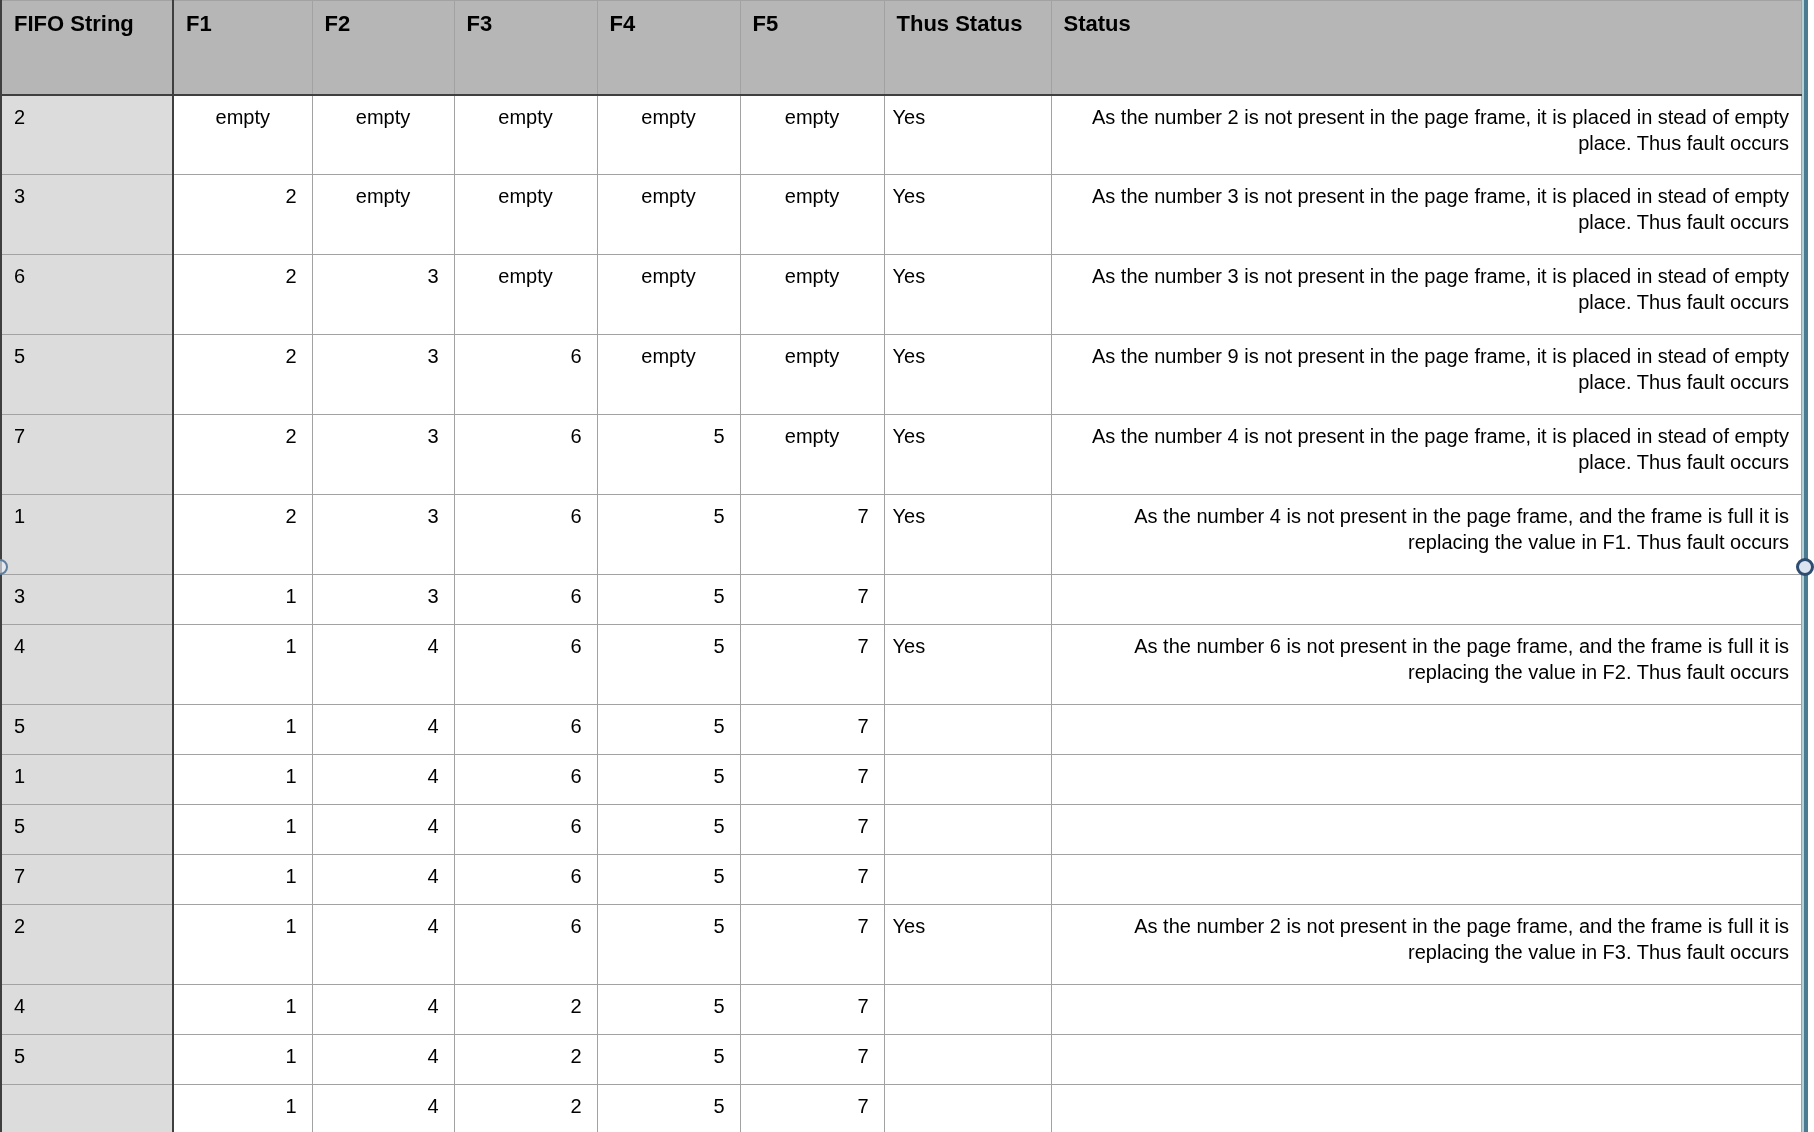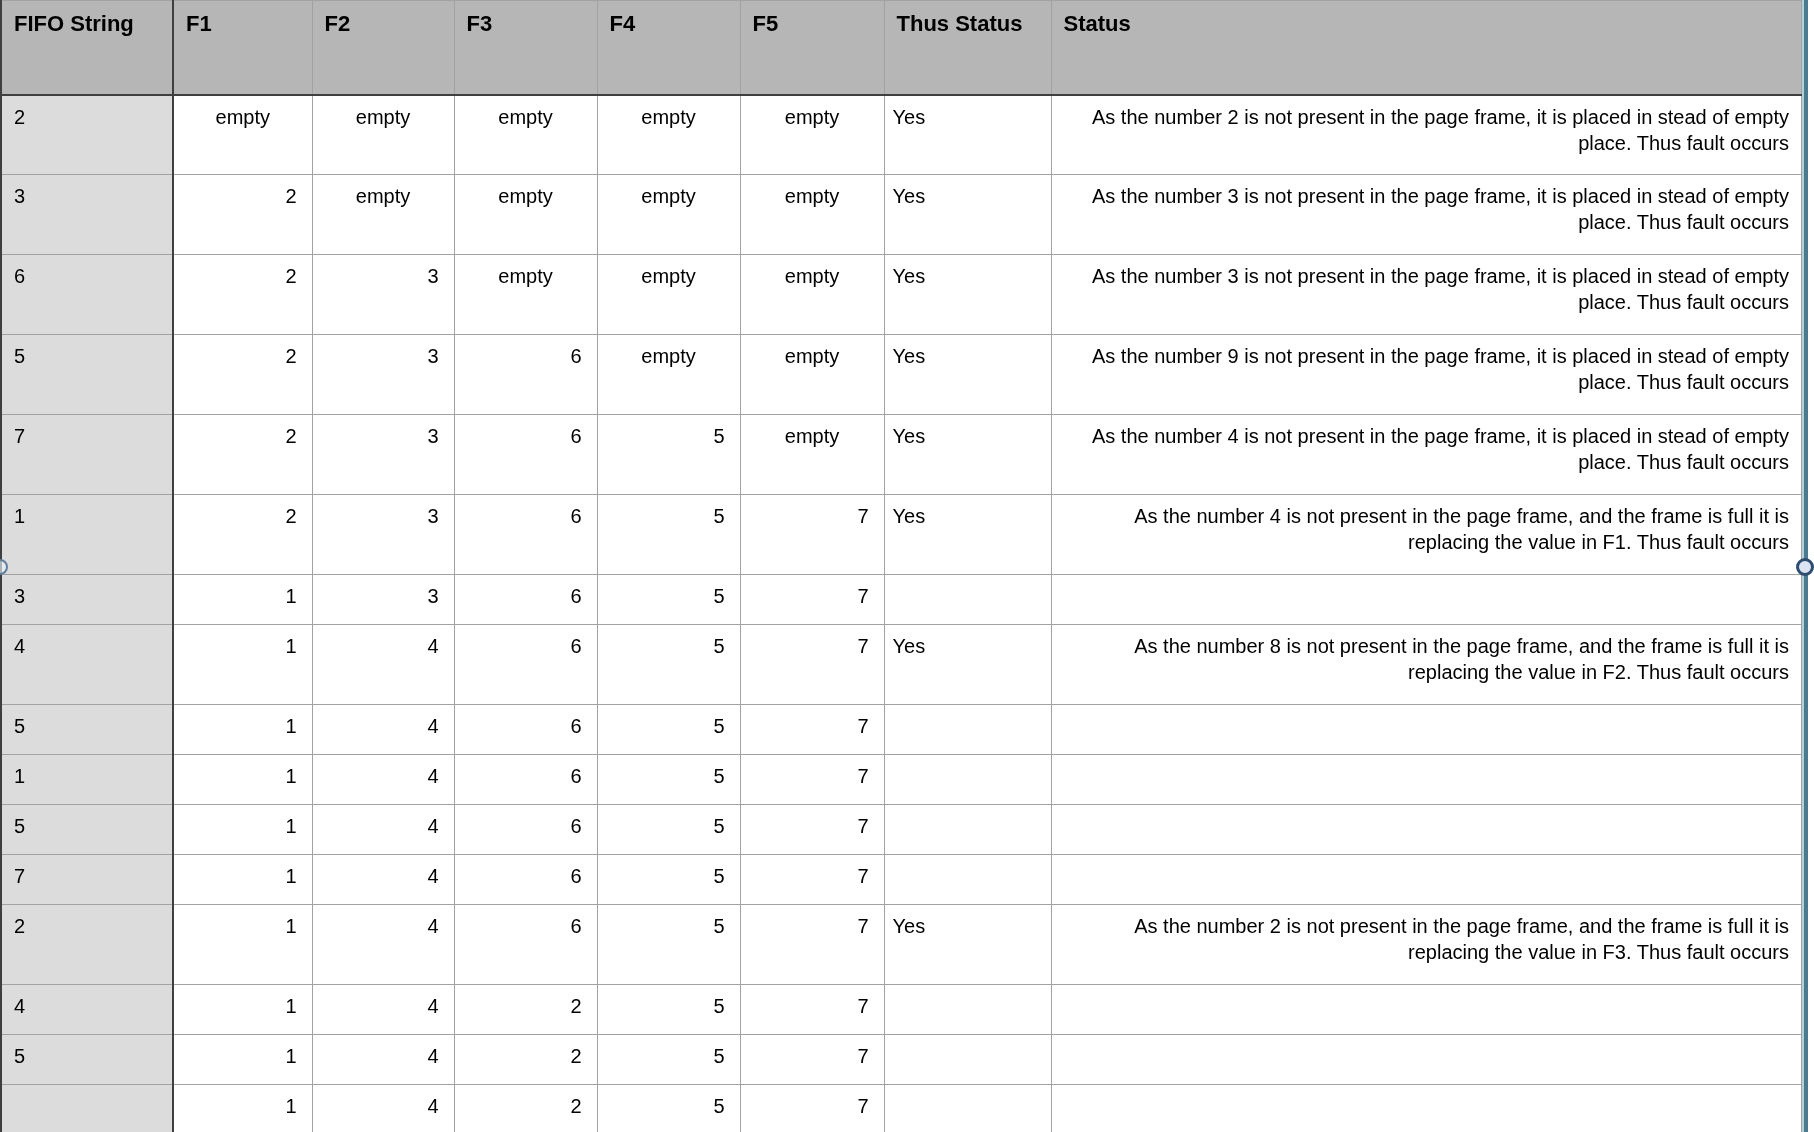--- a/index.html
+++ b/index.html
@@ -173,21 +173,21 @@
           <td class="reason"></td>
         </tr>
         <tr class="tall">
           <td class="fifo">4</td>
           <td class="num">1</td>
           <td class="num">4</td>
           <td class="num">6</td>
           <td class="num">5</td>
           <td class="num">7</td>
           <td class="fault">Yes</td>
-          <td class="reason">As the number 8 is not present in the page frame, and the frame is full it is replacing the value in F2. Thus fault occurs</td>
+          <td class="reason">As the number 6 is not present in the page frame, and the frame is full it is replacing the value in F2. Thus fault occurs</td>
         </tr>
         <tr class="short">
           <td class="fifo">5</td>
           <td class="num">1</td>
           <td class="num">4</td>
           <td class="num">6</td>
           <td class="num">5</td>
           <td class="num">7</td>
           <td class="fault"></td>
           <td class="reason"></td>

